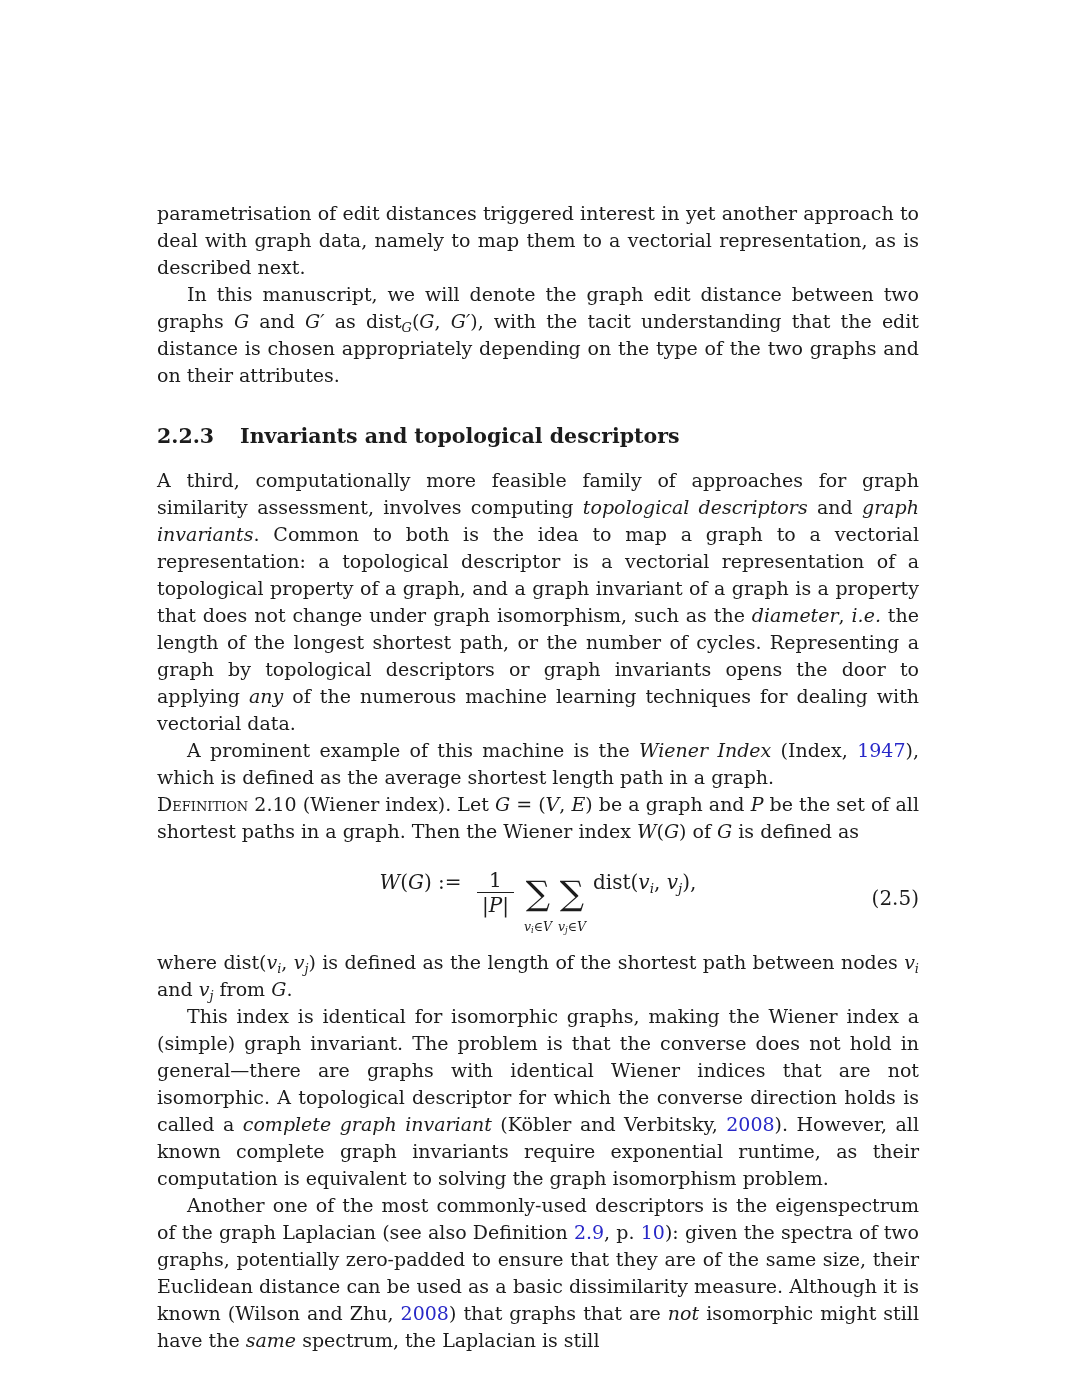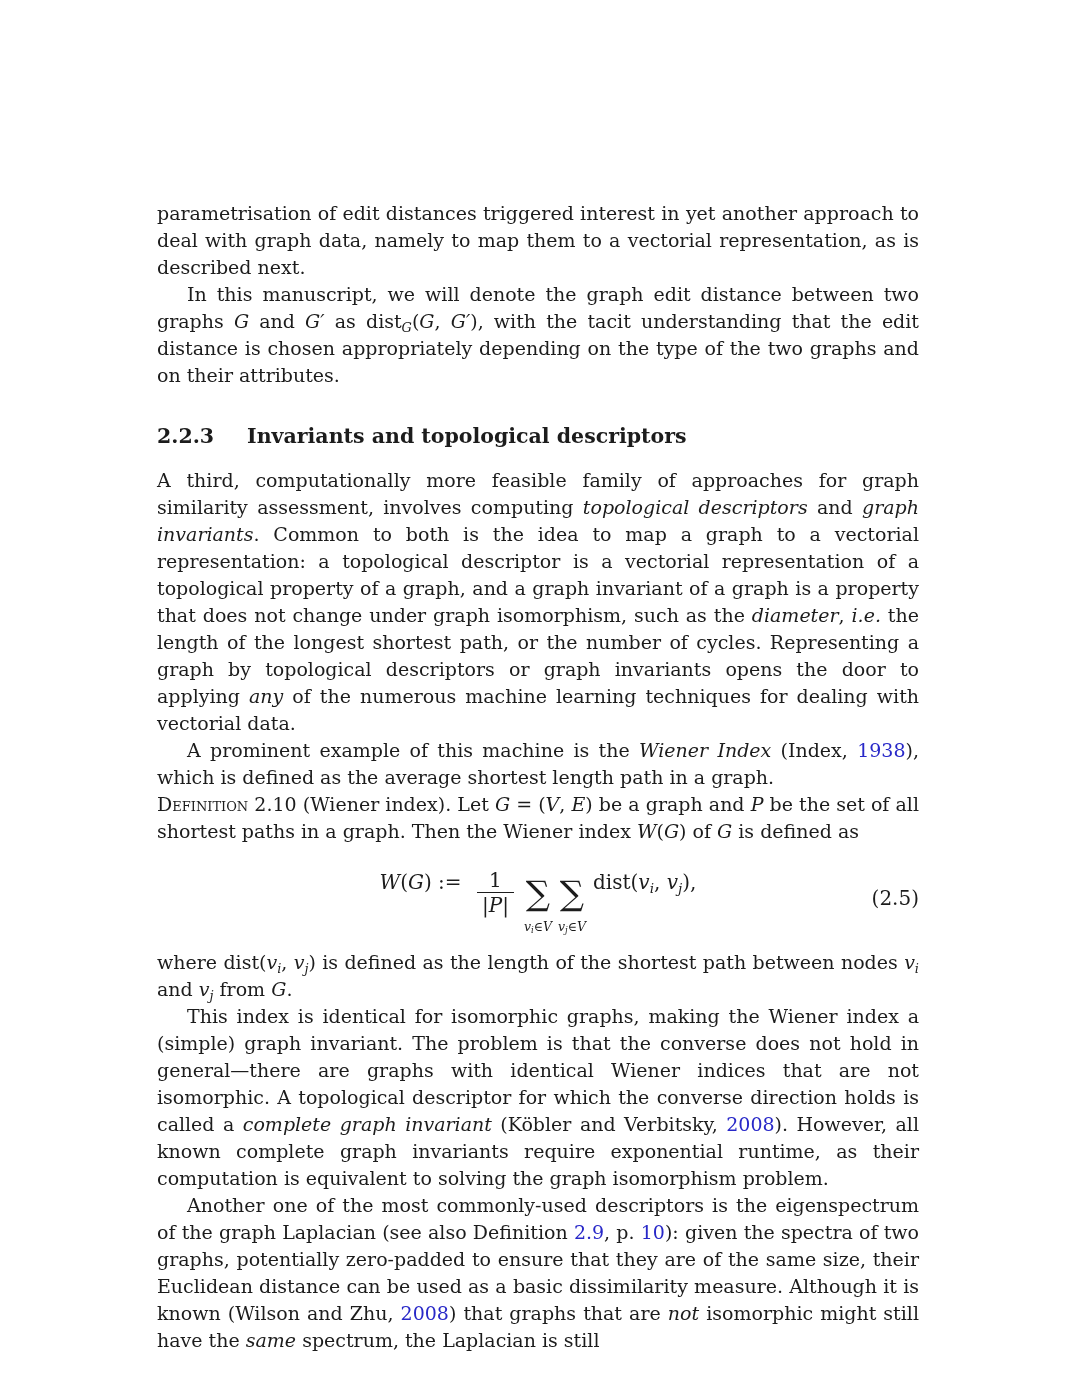--- a/index.html
+++ b/index.html
@@ -30,21 +30,21 @@
   .textblock p { margin: 0; }
   p.indent { text-indent: 30px; }
 
   h2.section {
     font-size: 20.5px;
     line-height: 27px;
     font-weight: bold;
     margin: 34px 0 17px 0;
     text-align: left;
   }
-  h2.section .section-title { margin-left: 33px; text-align: center; }
+  h2.section .section-title { margin-left: 26px; text-align: center; }
 
   .defblock { margin-top: 21px; }
   .whereblock { margin-bottom: 0; }
   .gap-top { margin-top: 16px; }
 
   .run { white-space: pre-wrap; }
   .run-i, .run-m { font-style: italic; }
   .run-sub {
     font-style: italic;
     font-size: 68%;
@@ -114,21 +114,21 @@
     <p><span class="run">parametrisation of edit distances triggered interest in yet another approach to deal with graph data, namely to map them to a vectorial representation, as is described next.</span></p>
 
     <p class="indent"><span class="run">In this manuscript, we will denote the graph edit distance between two graphs </span><span class="run run-m">G</span><span class="run"> and </span><span class="run run-m">G′</span><span class="run"> as dist</span><span class="run run-sub">G</span><span class="run">(</span><span class="run run-m">G</span><span class="run">, </span><span class="run run-m">G′</span><span class="run">), with the tacit understanding that the edit distance is chosen appropriately depending on the type of the two graphs and on their attributes.</span></p>
 
     <h2 class="section">
       <span class="section-number">2.2.3</span><span class="section-title">Invariants and topological descriptors</span>
     </h2>
 
     <p><span class="run">A third, computationally more feasible family of approaches for graph similarity assessment, involves computing </span><span class="run run-i">topological descriptors</span><span class="run"> and </span><span class="run run-i">graph invariants</span><span class="run">. Common to both is the idea to map a graph to a vectorial representation: a topological descriptor is a vectorial representation of a topological property of a graph, and a graph invariant of a graph is a property that does not change under graph isomorphism, such as the </span><span class="run run-i">diameter</span><span class="run">, </span><span class="run run-i">i.e.</span><span class="run"> the length of the longest shortest path, or the number of cycles. Representing a graph by topological descriptors or graph invariants opens the door to applying </span><span class="run run-i">any</span><span class="run"> of the numerous machine learning techniques for dealing with vectorial data.</span></p>
 
-    <p class="indent"><span class="run">A prominent example of this machine is the </span><span class="run run-i">Wiener Index</span><span class="run"> (Index, </span><a class="run run-link">1938</a><span class="run">), which is defined as the average shortest length path in a graph.</span></p>
+    <p class="indent"><span class="run">A prominent example of this machine is the </span><span class="run run-i">Wiener Index</span><span class="run"> (Index, </span><a class="run run-link">1947</a><span class="run">), which is defined as the average shortest length path in a graph.</span></p>
 
     <p class="defblock"><span class="run run-sc">Definition</span><span class="run"> 2.10 (Wiener index). Let </span><span class="run run-m">G</span><span class="run"> = (</span><span class="run run-m">V</span><span class="run">, </span><span class="run run-m">E</span><span class="run">) be a graph and </span><span class="run run-m">P</span><span class="run"> be the set of all shortest paths in a graph. Then the Wiener index </span><span class="run run-m">W</span><span class="run">(</span><span class="run run-m">G</span><span class="run">) of </span><span class="run run-m">G</span><span class="run"> is defined as</span></p>
 
     <div class="equation">
       <div class="eq-group">
         <span><span class="run run-m">W</span><span class="run">(</span><span class="run run-m">G</span><span class="run">) := </span></span>
         <span class="frac">
           <span class="num">1</span>
           <span class="den"><span class="run">|</span><span class="run run-m">P</span><span class="run">|</span></span>
         </span>

